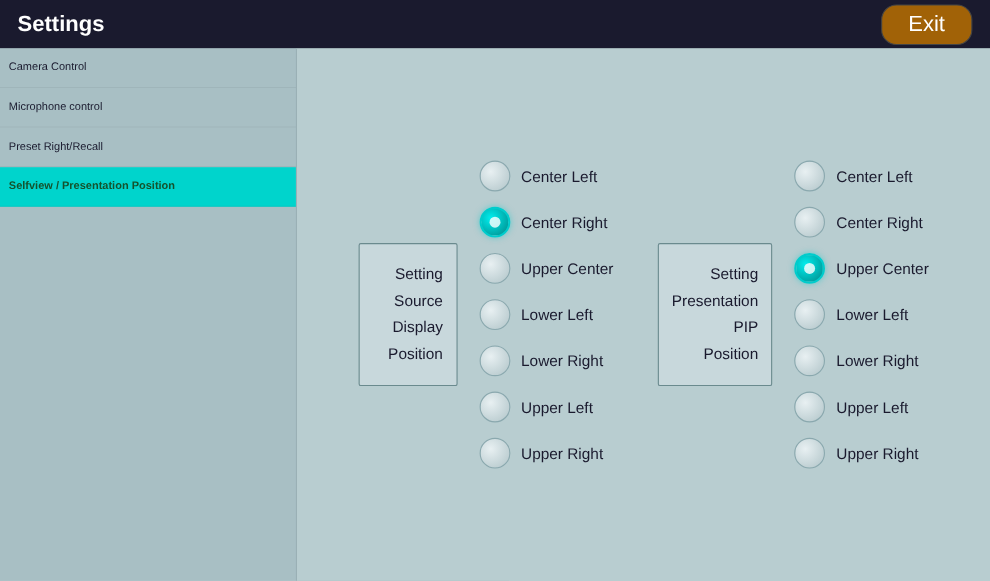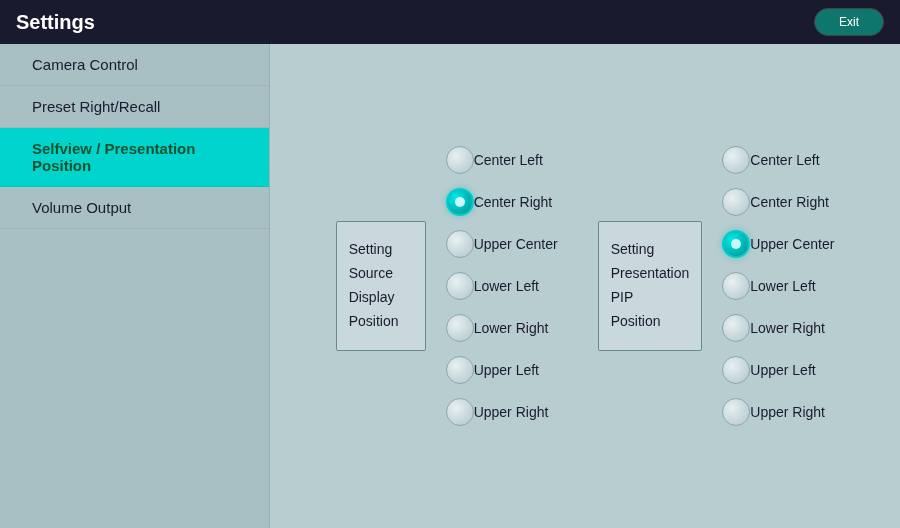--- a/index.html
+++ b/index.html
@@ -22,47 +22,47 @@
       height: 44px;
       padding: 0 16px;
     }
     .header-title {
       color: white;
       font-size: 20px;
       font-weight: bold;
       text-align: right;
     }
     .exit-button {
-      background: #0f766e;
+      background: #a16207;
       color: white;
       border: 1px solid #444;
       padding: 6px 24px;
-      font-size: 12px;
+      font-size: 20px;
       cursor: pointer;
       border-radius: 14px;
     }
 
     
     .main-content {
       display: flex;
       flex: 1;
     }
 
     
     .sidebar {
       width: 270px;
       background: #a8bfc4;
       display: flex;
       flex-direction: column;
       border-right: 1px solid #9ab0b5;
     }
     .sidebar-item {
-      padding: 12px 32px;
+      padding: 12px 8px;
       color: #1a1a2e;
-      font-size: 15px;
+      font-size: 10px;
       cursor: pointer;
       border-bottom: 1px solid rgba(0,0,0,0.05);
     }
     .sidebar-item.active {
       background: #00d4cc;
       color: #14532d;
       font-weight: bold;
     }
 
     
@@ -81,40 +81,41 @@
       display: flex;
       align-items: center;
       gap: 20px;
     }
 
     
     .setting-box {
       border: 1.5px solid #6a8a8e;
       background: #c8d8dc;
       padding: 16px 12px;
-      text-align: left;
+      text-align: right;
       border-radius: 2px;
       min-width: 90px;
       line-height: 1.6;
     }
     .setting-box-text {
       color: #1a1a2e;
       font-size: 14px;
       line-height: 1.7;
     }
 
     
     .options-column {
       display: flex;
       flex-direction: column;
       gap: 14px;
     }
     .option-row {
       display: flex;
       align-items: center;
+      gap: 10px;
       cursor: pointer;
     }
     .option-label {
       color: #1a1a2e;
       font-size: 14px;
       white-space: nowrap;
     }
 
     
     .radio-btn {
@@ -149,23 +150,23 @@
 <div class="header">
   <span class="header-title">Settings</span>
   <button class="exit-button">Exit</button>
 </div>
 
 <div class="main-content">
 
   <div class="sidebar">
 
   <div class="sidebar-item">Camera Control</div>
+      <div class="sidebar-item">Microphone control</div>
       <div class="sidebar-item">Preset Right/Recall</div>
       <div class="sidebar-item active">Selfview / Presentation Position</div>
-      <div class="sidebar-item">Volume Output</div>
     </div>
 
   <div class="right-panel">
 
     <div class="position-group">
       <div class="setting-box">
         <div class="setting-box-text">
           <span>Setting</span><br>
           <span>Source</span><br>
           <span>Display</span><br>

